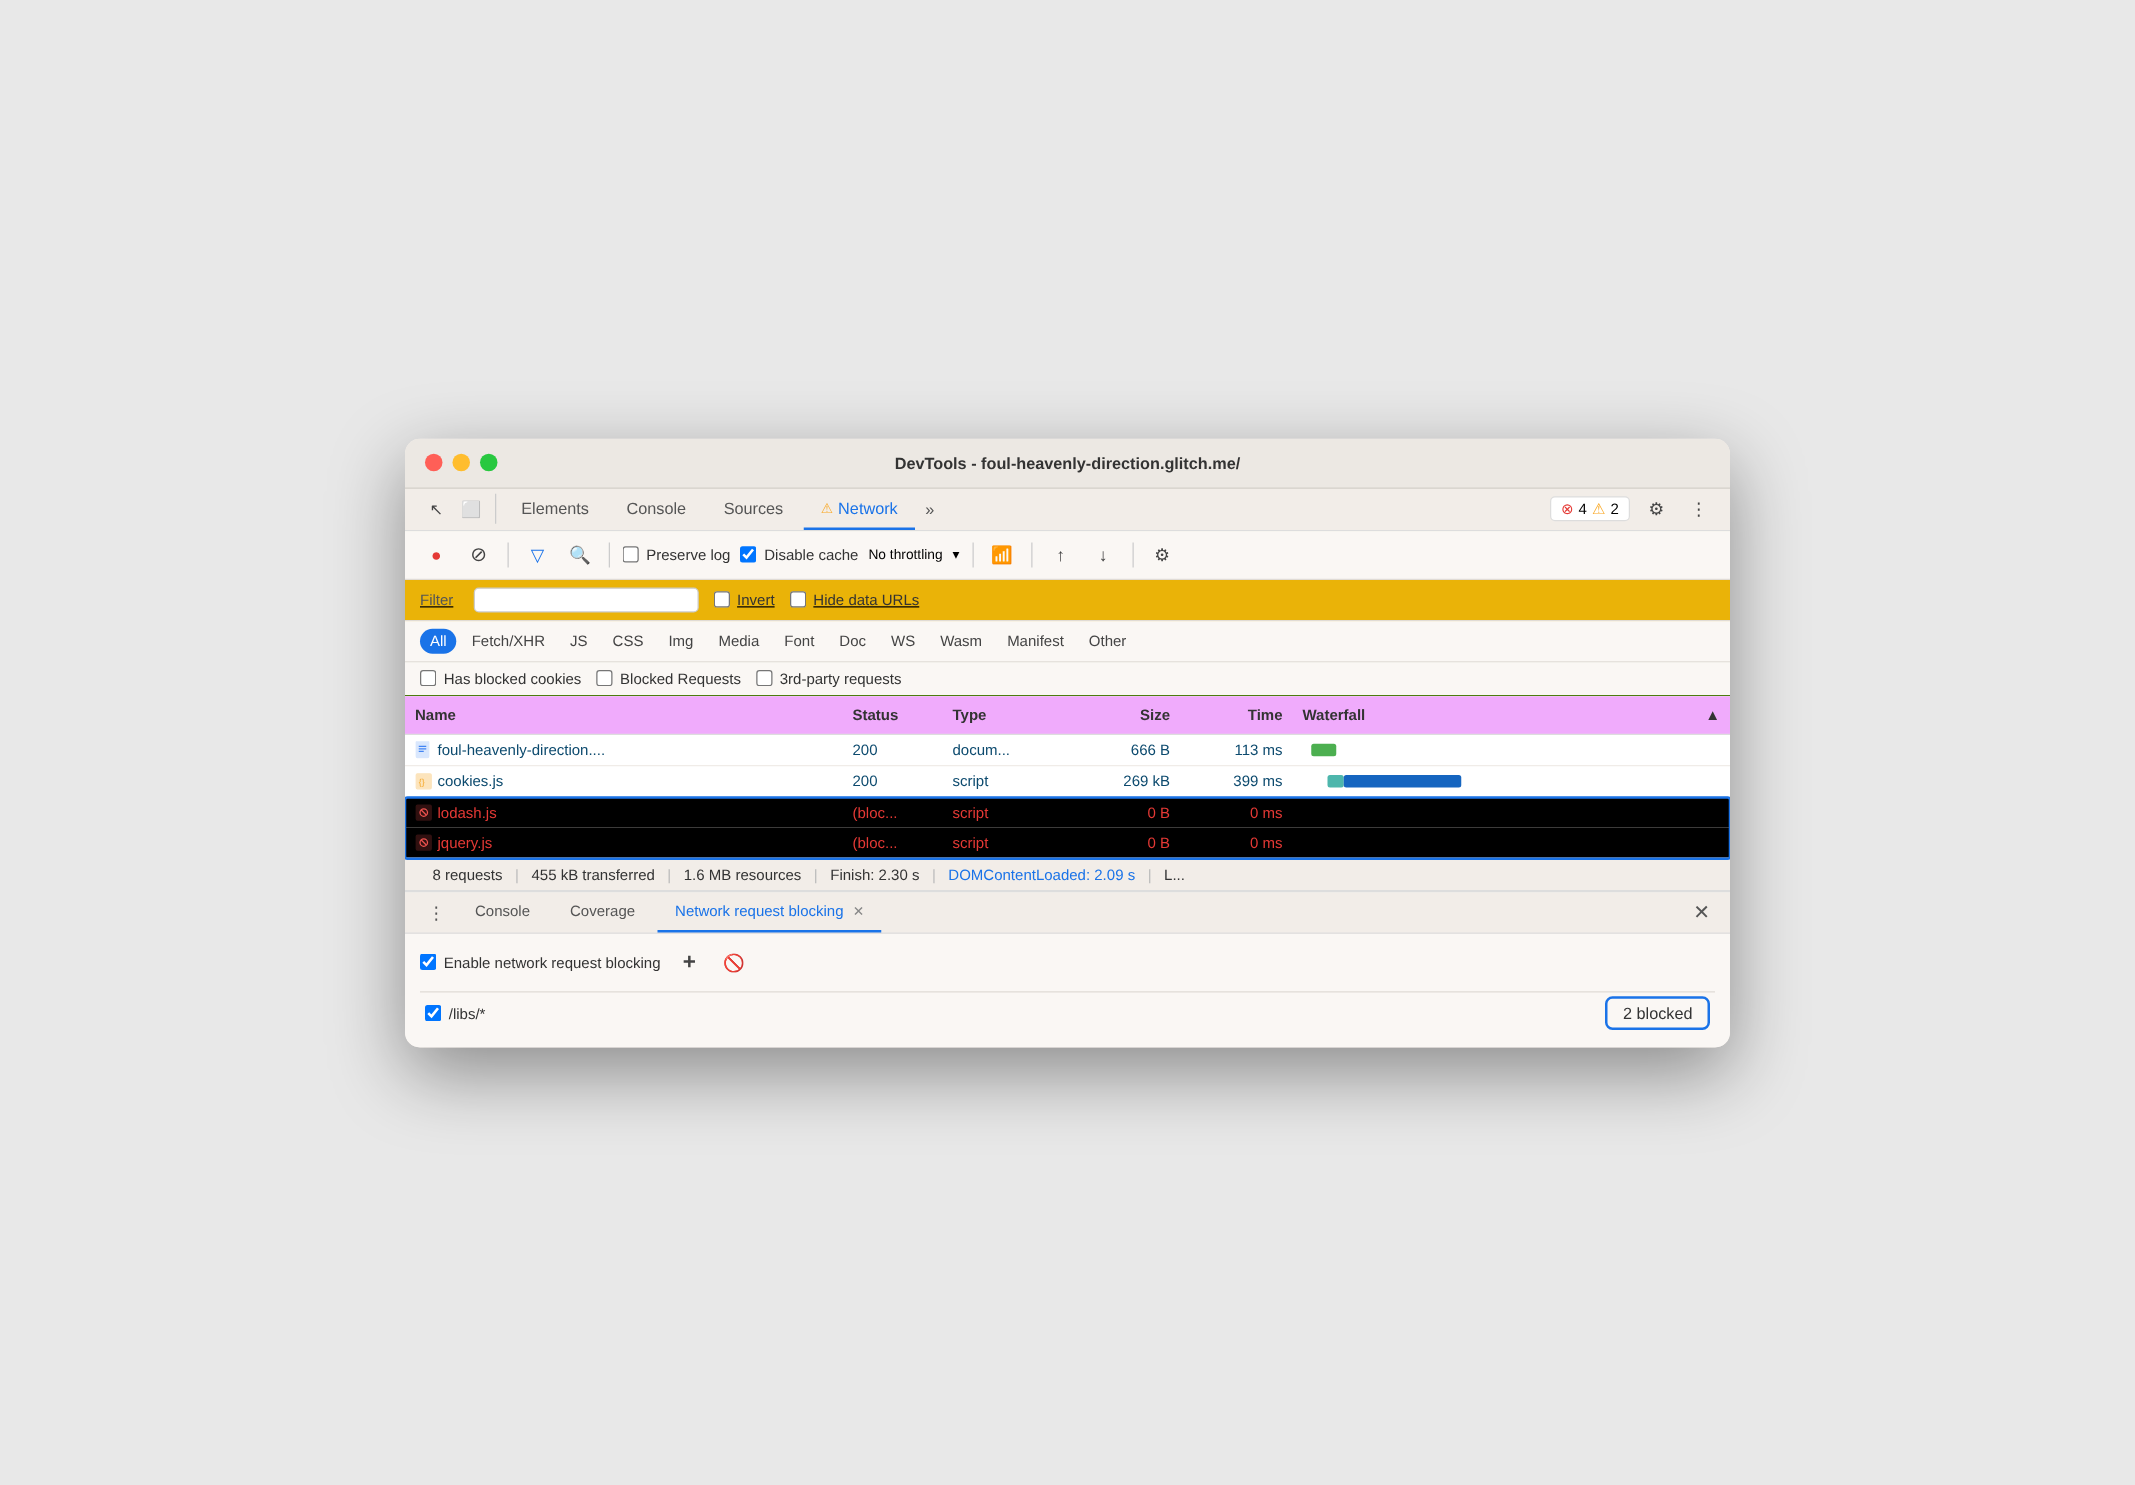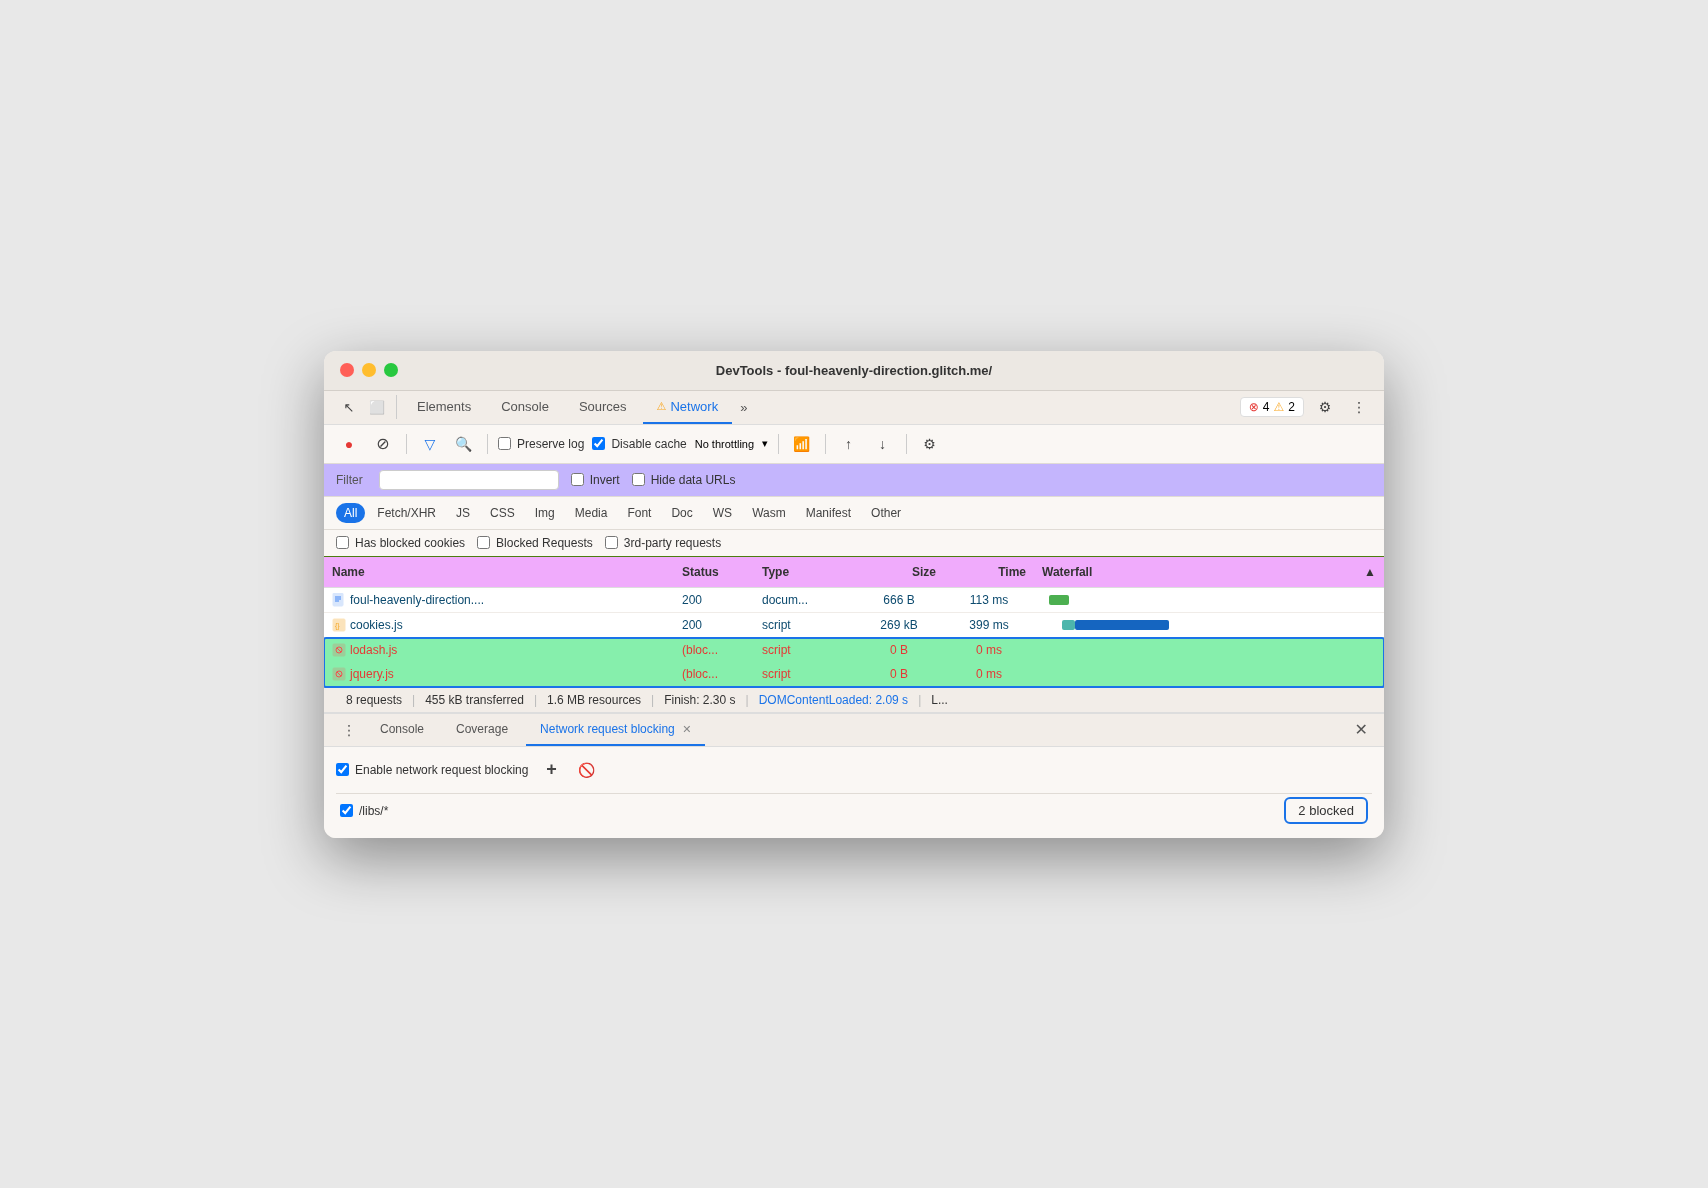--- a/index.html
+++ b/index.html
@@ -129,26 +129,27 @@
       align-items: center;
       gap: 6px;
       font-size: 12px;
       color: #333;
       cursor: pointer;
     }
     .checkbox-label input { cursor: pointer; }
     .net-sep { width: 1px; height: 20px; background: #ccc; margin: 0 2px; }
     
     .filter-bar {
-      background: #c4b5fd;
+      background: #eab308;
       padding: 6px 12px;
       display: flex;
       align-items: center;
       gap: 12px;
       border-bottom: 1px solid #e0dbd5;
+      text-decoration: underline;
     }
     .filter-input-wrap {
       display: flex;
       align-items: center;
       border: 1px solid #ccc;
       border-radius: 4px;
       padding: 2px 6px;
       background: #fff;
       min-width: 180px;
     }
@@ -214,27 +215,27 @@
       display: flex;
       align-items: center;
     }
     .th.right { justify-content: flex-end; }
     .table-row {
       display: grid;
       grid-template-columns: 1fr 80px 100px 90px 90px 1fr;
       border-bottom: 1px solid #f0ece8;
       align-items: center;
     }
-    .table-row.blocked { background: #86efac; }
+    .table-row.blocked { background: #000000; }
     .td {
       padding: 5px 8px;
       font-size: 12px;
       color: #0c4a6e;
     }
-    .td.right { text-align: center; }
+    .td.right { text-align: right; }
     .td.red { color: #e53935; }
     .name-cell {
       display: flex;
       align-items: center;
       gap: 4px;
     }
     
     .waterfall-cell {
       padding: 4px 8px;
       display: flex;

